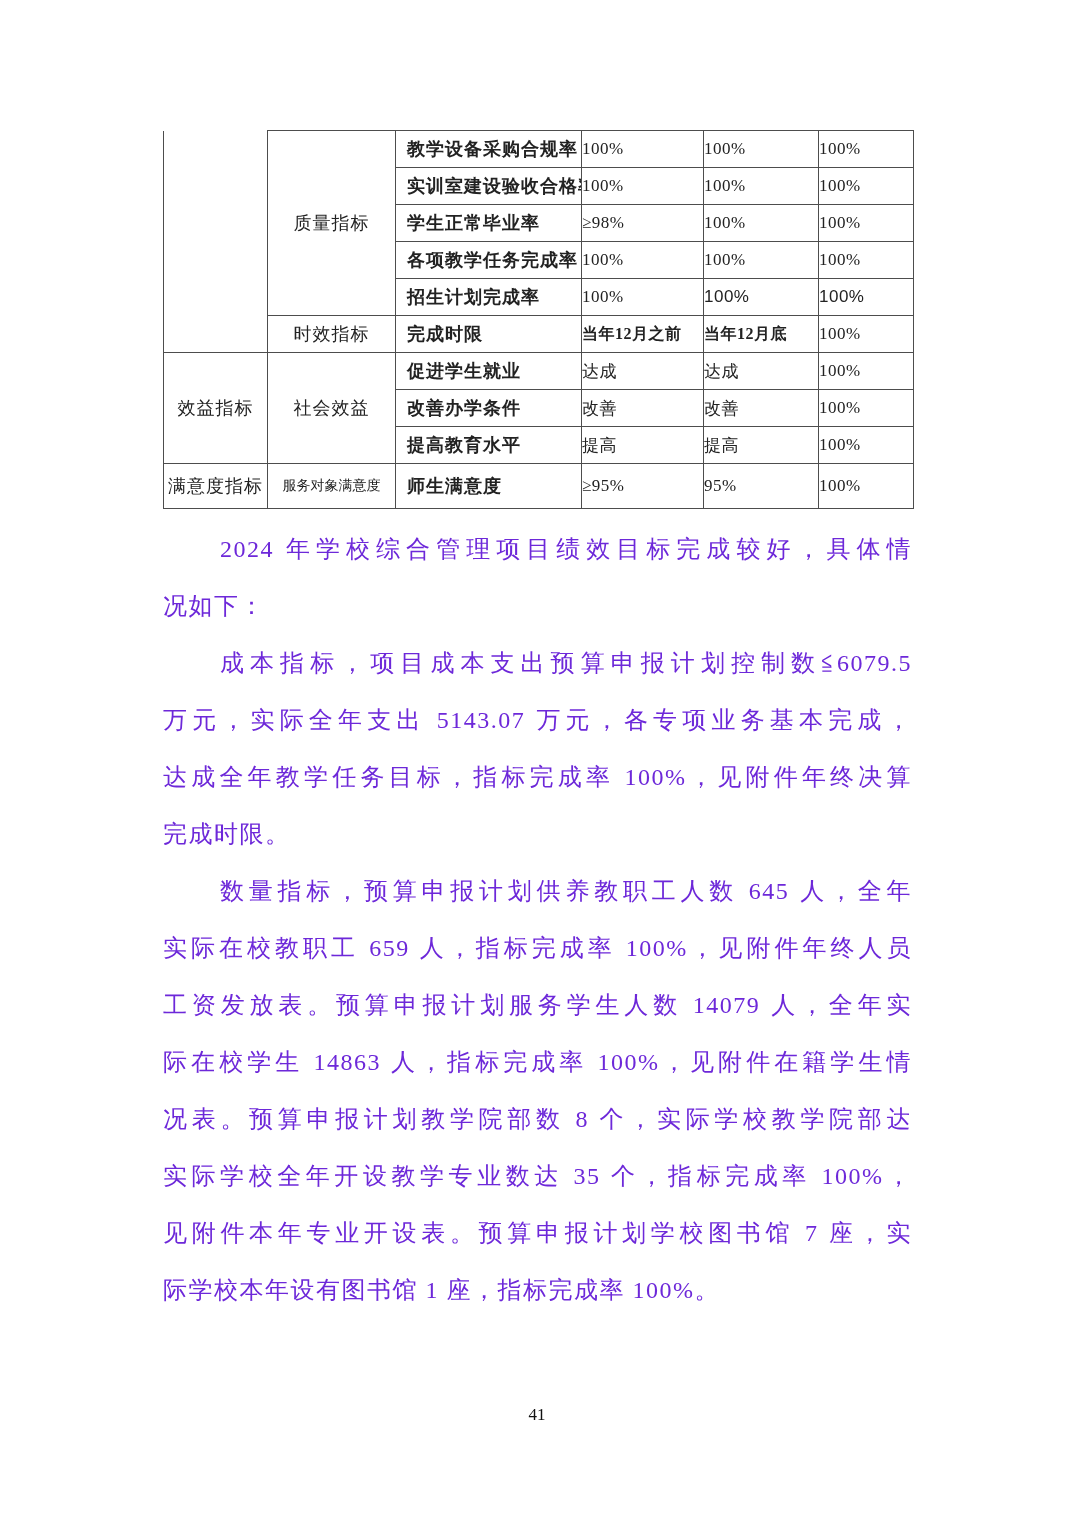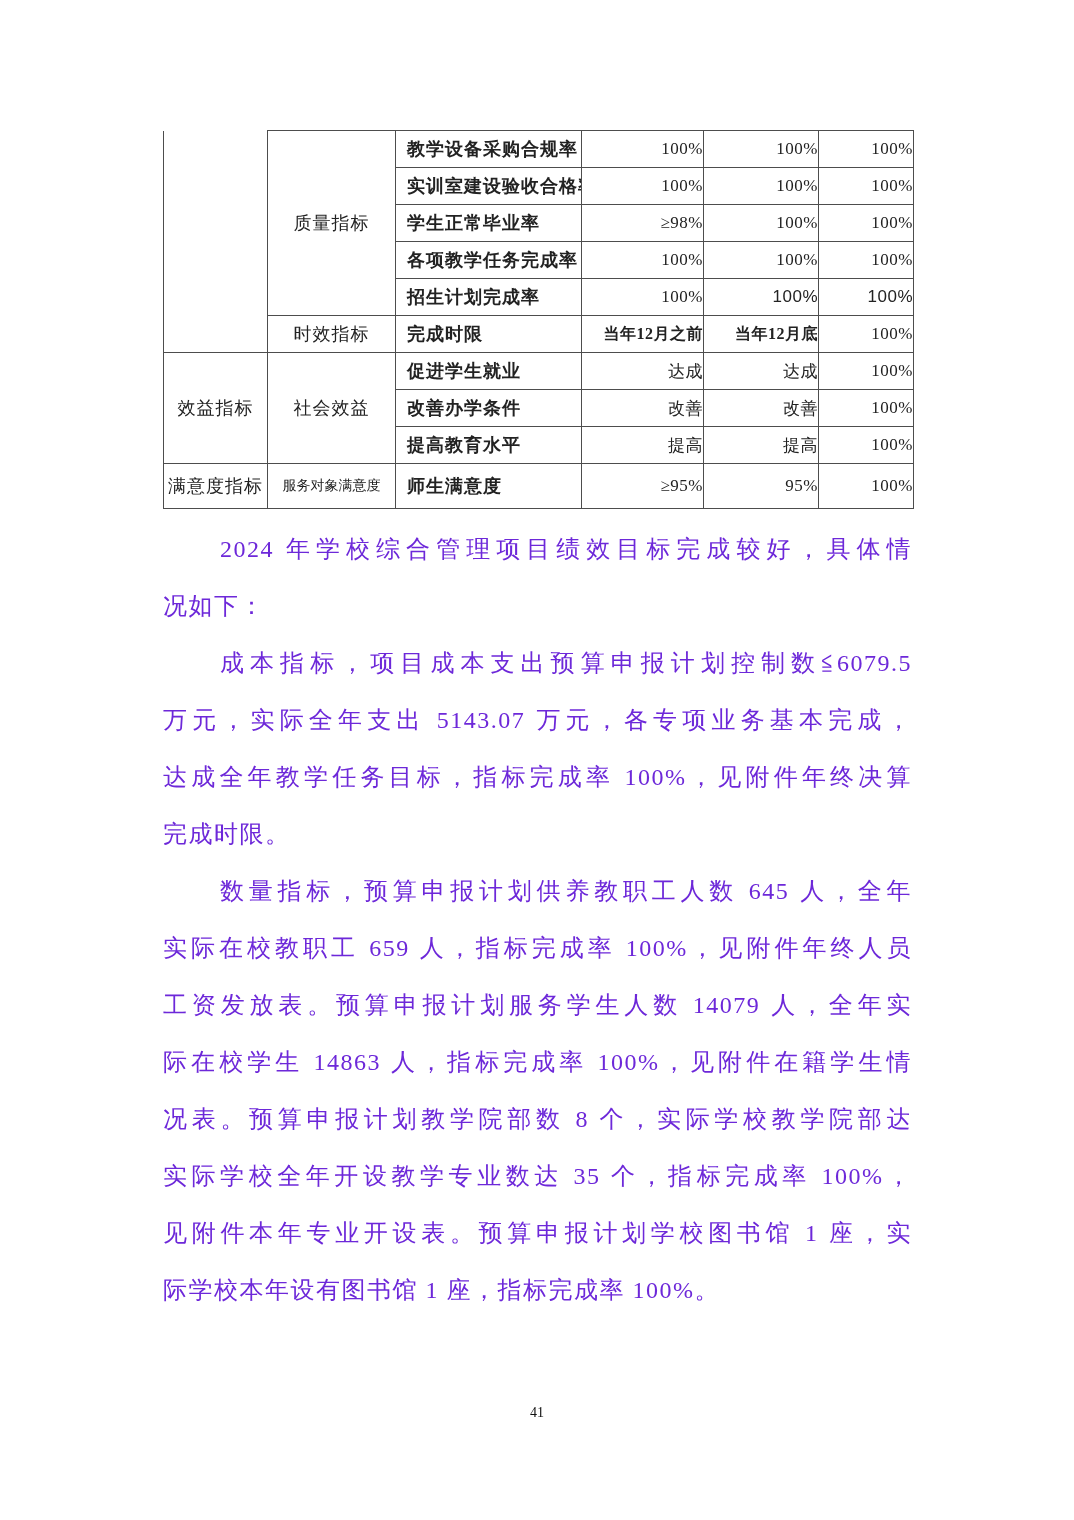--- a/index.html
+++ b/index.html
@@ -20,38 +20,38 @@
   table.perf td {
     border: 1px solid #4d4d4d;
     vertical-align: middle;
     overflow: hidden; white-space: nowrap;
   }
   table.perf tr { height: 37px; }
   table.perf tr.tall { height: 45px; }
   td.noTop { border-top: none !important; }
   td.cat  { text-align: center; letter-spacing: 1px; }
   td.name { text-align: left; padding-left: 11px; letter-spacing: 1px; font-weight: bold; }
-  td.val  { text-align: right; font-size: 17px; letter-spacing: 0.5px; }
+  td.val  { text-align: left; font-size: 17px; letter-spacing: 0.5px; }
   td.small  { font-size: 16px; font-weight: bold; }
   td.small2 { font-size: 14px; letter-spacing: 0; }
   td.hei  { font-family: "Liberation Sans", "DejaVu Sans", sans-serif; font-size: 17px; }
 
   
   .bodytext {
     position: absolute; left: 163px; top: 521px; width: 749px;
     font-size: 24px; line-height: 57px; letter-spacing: 1.5px; color: #6d28d9;
   }
   .line { text-align: justify; text-align-last: justify; text-justify: inter-character; }
   .line.last { text-align-last: left; }
   .line.indent { text-indent: 57px; }
 
   
   .pageno {
     position: absolute; left: 0; top: 1405px; width: 1074px;
-    text-align: center; font-size: 14px; color: #111;
+    text-align: center; font-size: 17px; color: #111;
     font-family: "Liberation Serif", "DejaVu Serif", serif;
   }
 </style>
 </head>
 <body>
 
 <div class="page">
 
   <div class="tbl-wrap">
     <table class="perf">
@@ -146,20 +146,20 @@
       <div class="line">达成全年教学任务目标，指标完成率 100%，见附件年终决算</div>
       <div class="line last">完成时限。</div>
     </div>
     <div>
       <div class="line indent">数量指标，预算申报计划供养教职工人数 645 人，全年</div>
       <div class="line">实际在校教职工 659 人，指标完成率 100%，见附件年终人员</div>
       <div class="line">工资发放表。预算申报计划服务学生人数 14079 人，全年实</div>
       <div class="line">际在校学生 14863 人，指标完成率 100%，见附件在籍学生情</div>
       <div class="line">况表。预算申报计划教学院部数 8 个，实际学校教学院部达</div>
       <div class="line">实际学校全年开设教学专业数达 35 个，指标完成率 100%，</div>
-      <div class="line">见附件本年专业开设表。预算申报计划学校图书馆 1 座，实</div>
+      <div class="line">见附件本年专业开设表。预算申报计划学校图书馆 7 座，实</div>
       <div class="line last">际学校本年设有图书馆 1 座，指标完成率 100%。</div>
     </div>
   </div>
 
   <div class="pageno">41</div>
 
 </div>
 
 </body></html>

